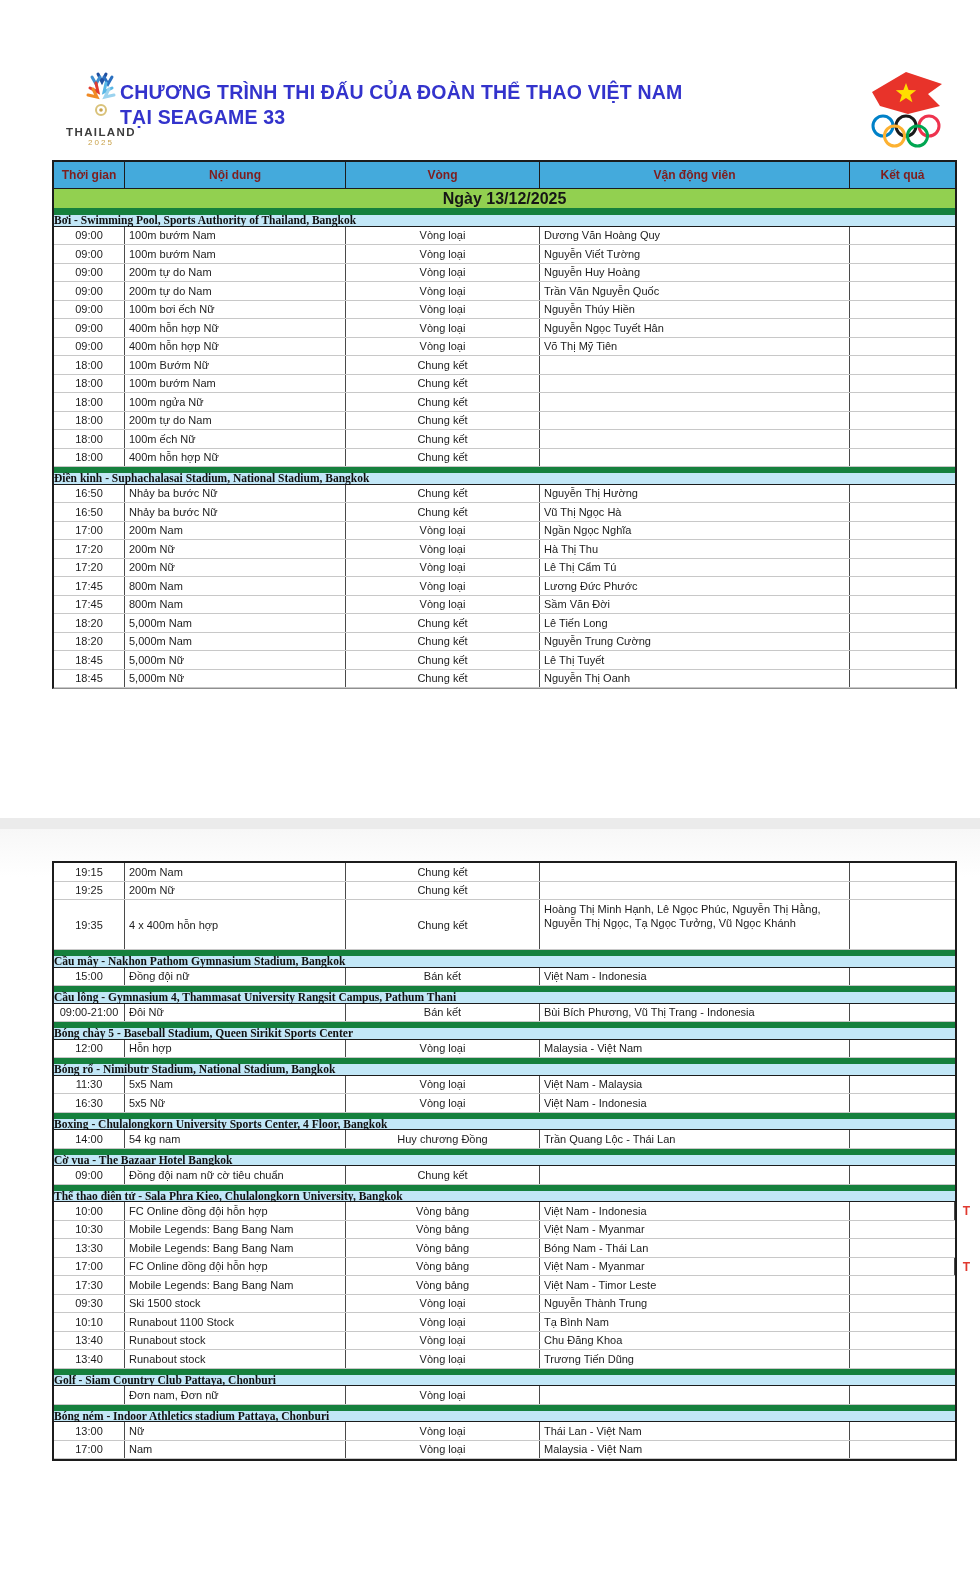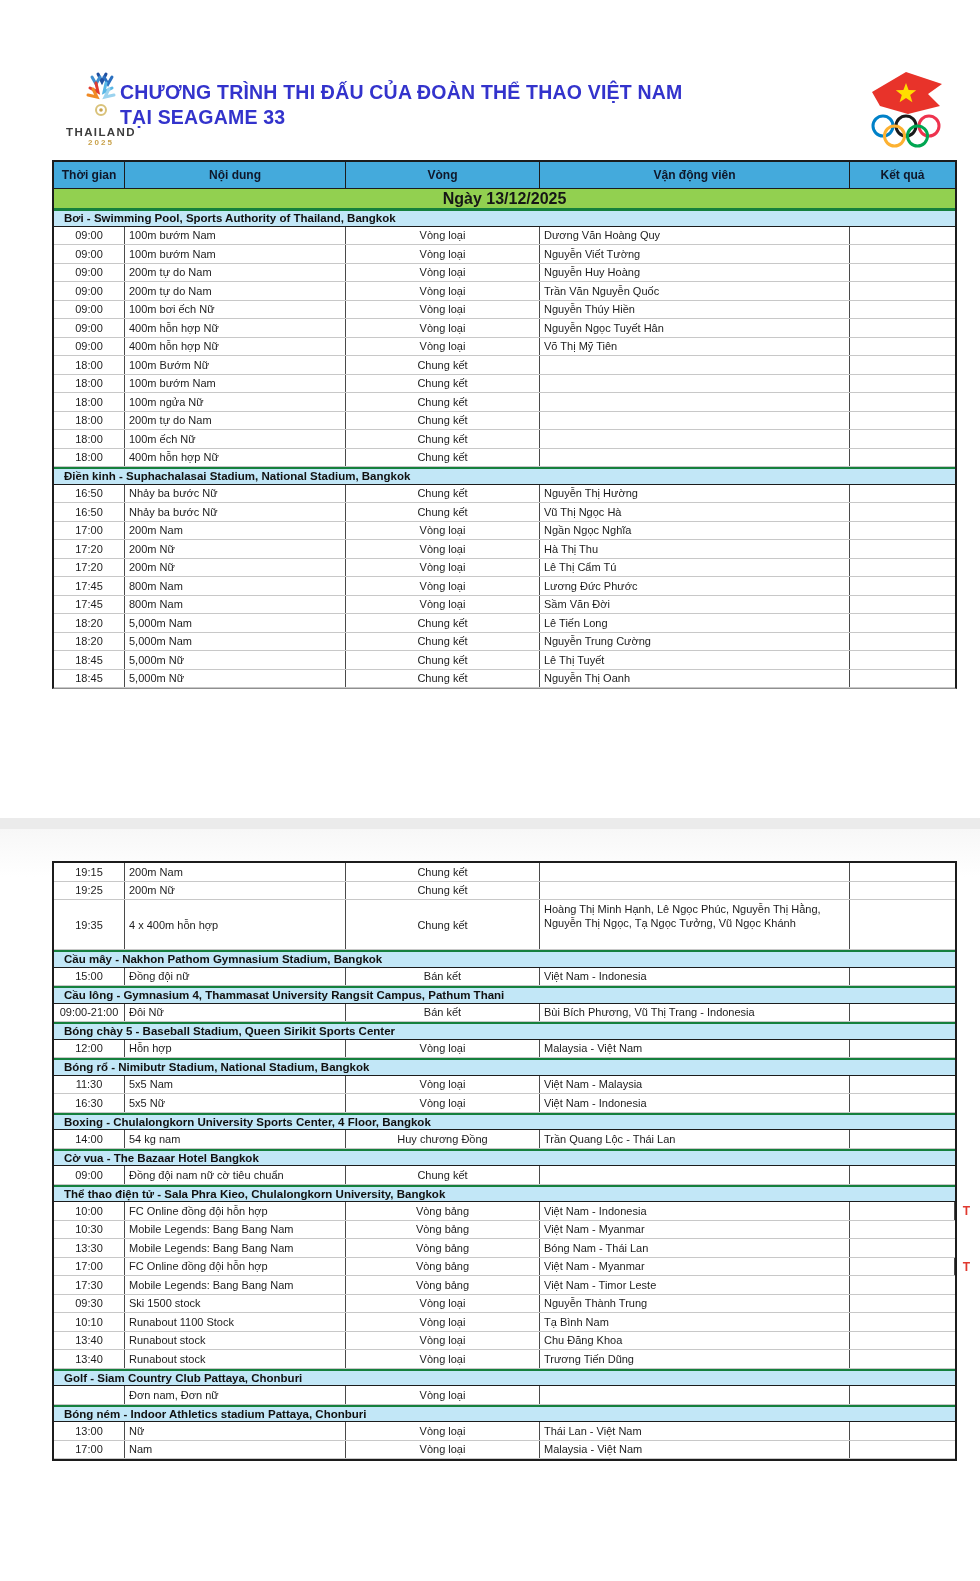--- a/index.html
+++ b/index.html
@@ -7,47 +7,47 @@
     width:980px;height:1581px;background:#ffffff;position:relative;
     font-family:"Liberation Sans",sans-serif;
     -webkit-font-smoothing:antialiased;
   }
   .page{position:absolute;inset:0;overflow:hidden;background:#fff;}
 
   
   .brand-header{position:absolute;top:68px;left:0;width:100%;height:84px;}
   .thailand-logo{position:absolute;left:62px;top:0;width:78px;text-align:center;}
   .thailand-logo .tl-name{font-size:11.5px;font-weight:bold;color:#3c3c3c;letter-spacing:1.4px;line-height:12px;}
-  .thailand-logo .tl-year{font-size:8px;font-weight:bold;color:#c9a24b;letter-spacing:2px;line-height:9px;}
+  .thailand-logo .tl-year{font-size:8px;font-weight:normal;color:#c9a24b;letter-spacing:2px;line-height:9px;}
   .vn-logo{position:absolute;right:28px;top:0;}
   .page-title{
     position:absolute;left:120px;right:120px;top:12px;text-align:left;
     color:var(--title-blue);font-weight:bold;font-size:19.5px;line-height:25px;letter-spacing:.2px;
   }
 
   
   .sched{
     position:absolute;left:52px;width:905px;box-sizing:border-box;
     border:2px solid #1c1c1c;background:#fff;
   }
   #part1{top:160px;border-bottom:1px solid #8f8f8f;}
   #part2{top:861px;}
 
   .header-row{display:grid;grid-template-columns:71px 221px 194px 310px auto;height:26px;
     background:var(--header-blue);border-bottom:1px solid #1c1c1c;}
   .header-cell{display:flex;align-items:center;justify-content:center;font-weight:bold;
-    font-size:12px;color:#0f172a;border-right:1px solid #1c1c1c;}
+    font-size:12px;color:#7f1d1d;border-right:1px solid #1c1c1c;}
   .header-cell:last-child{border-right:none;}
 
   .date-row{height:20px;background:var(--date-green);display:flex;align-items:center;justify-content:center;
     font-weight:bold;font-size:16px;color:#161616;border-bottom:1px solid #1c1c1c;box-sizing:border-box;}
 
   .section-row{height:18.5px;background:var(--section-blue);display:flex;align-items:center;
-    font-weight:bold;font-size:11.5px;color:#101010;padding-left:10px;box-sizing:border-box;
-    border-top:3px solid #15803d;border-bottom:1px solid #1c1c1c;margin-top:-1px;}
+    font-weight:bold;font-size:11.5px;color:#101010;padding-left:0;box-sizing:border-box;
+    border-top:7px solid #15803d;border-bottom:1px solid #1c1c1c;margin-top:-1px;font-family:Liberation Serif, serif;}
 
   .data-row{display:grid;grid-template-columns:71px 221px 194px 310px auto;height:18.5px;
     border-bottom:1px solid #c8c8c8;position:relative;box-sizing:border-box;background:#fff;}
   .data-row.tall{height:50px;}
   .cell{font-size:11px;color:#1c1c1c;border-right:1px solid #4a4a4a;display:flex;align-items:center;
     overflow:hidden;white-space:nowrap;box-sizing:border-box;}
   .cell:last-child{border-right:none;}
   .cell.time,.cell.round{justify-content:center;}
   .cell.event,.cell.athlete{padding-left:4px;}
   .cell.athlete.wrap{white-space:normal;line-height:1.3;padding:2px 4px;align-items:flex-start;}

